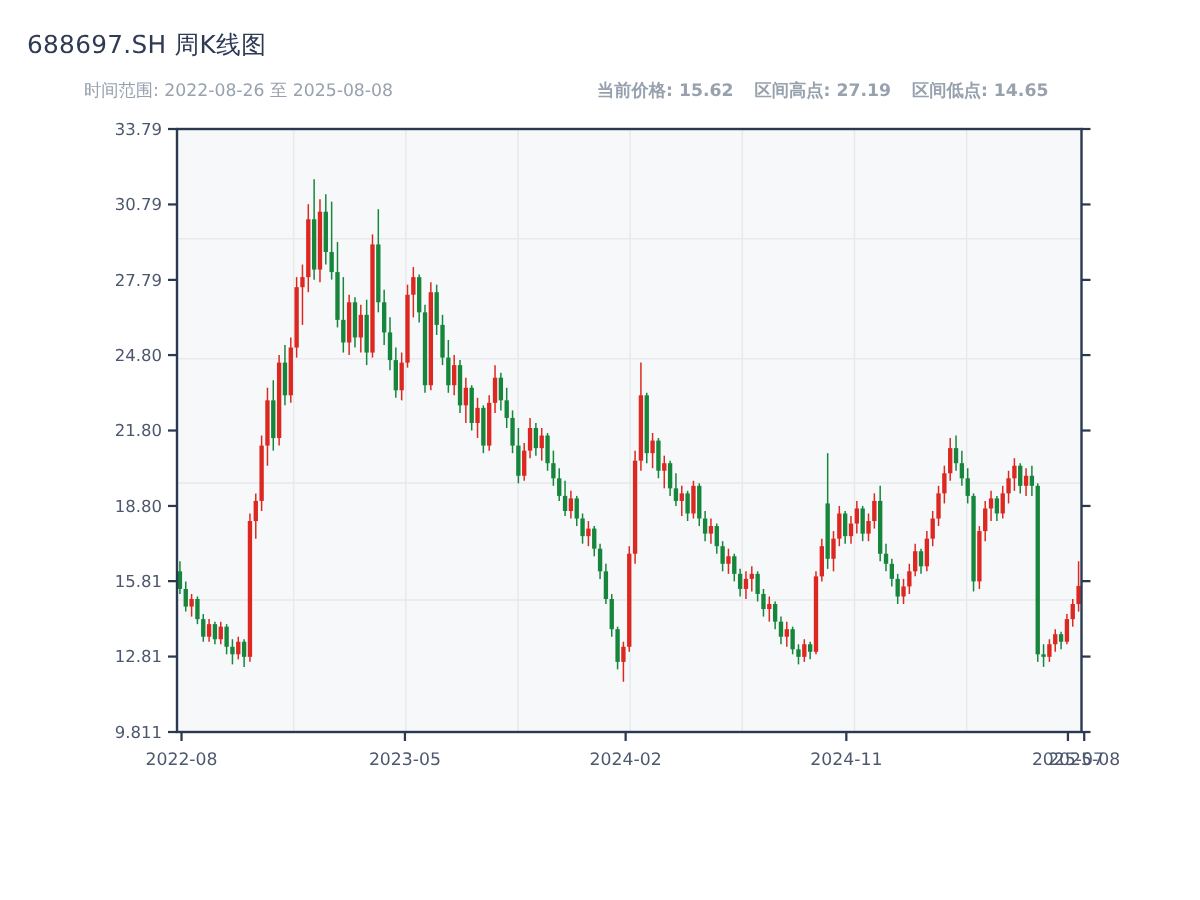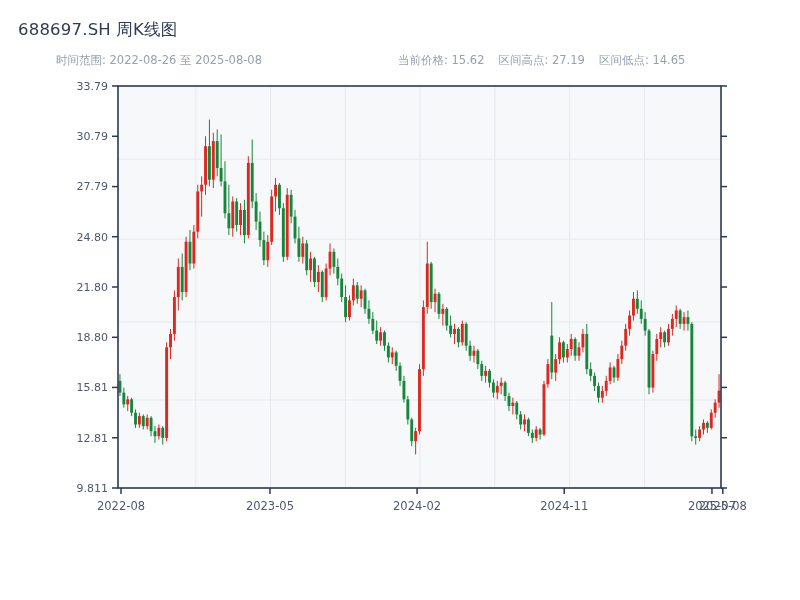--- a/index.html
+++ b/index.html
@@ -3,21 +3,21 @@
 <meta charset="utf-8">
 <style>
   * { margin: 0; padding: 0; box-sizing: border-box; }
   html, body { width: 800px; height: 600px; background: #ffffff; overflow: hidden;
     font-family: "DejaVu Sans", "Liberation Sans", sans-serif; }
   .page { position: relative; width: 800px; height: 600px; background: #fff; }
   .page-title { position: absolute; left: 18px; top: 19px; font-size: 16.5px;
     color: #2f3b54; letter-spacing: 0.2px; }
   .meta-left { position: absolute; left: 18px; top: 53px; font-size: 11.5px; color: #98a1ae; margin-left: 38px; }
   .meta-right { position: absolute; left: 398px; top: 53px; font-size: 11.5px; color: #98a1ae; }
-  .meta-right .stat { margin-right: 14px; }
+  .meta-right .stat { margin-right: 14px; font-weight: bold; }
   .chart-wrap { position: absolute; left: 0; top: 0; width: 800px; height: 600px; }
   svg text { font-family: "DejaVu Sans", "Liberation Sans", sans-serif; }
 </style>
 </head>
 <body>
 
 <div class="page">
   <div class="page-title">688697.SH 周K线图</div>
   <div class="meta-left"><span id="date-range-text">时间范围: 2022-08-26 至 2025-08-08</span></div>
   <div class="meta-right" id="stats-row"><span class="stat">当前价格: 15.62</span><span class="stat">区间高点: 27.19</span><span class="stat">区间低点: 14.65</span></div>

